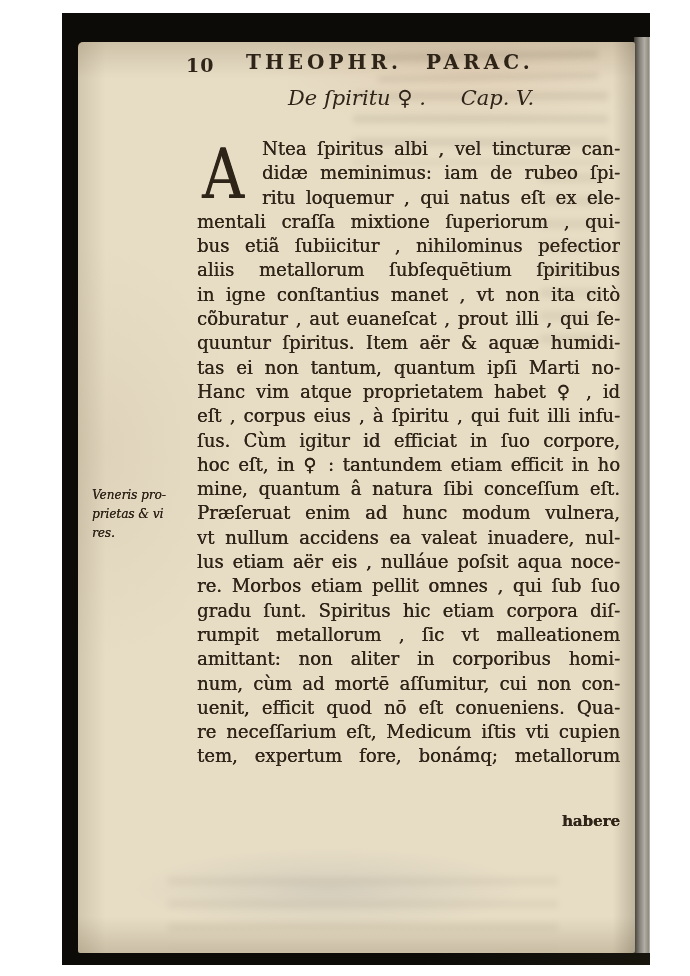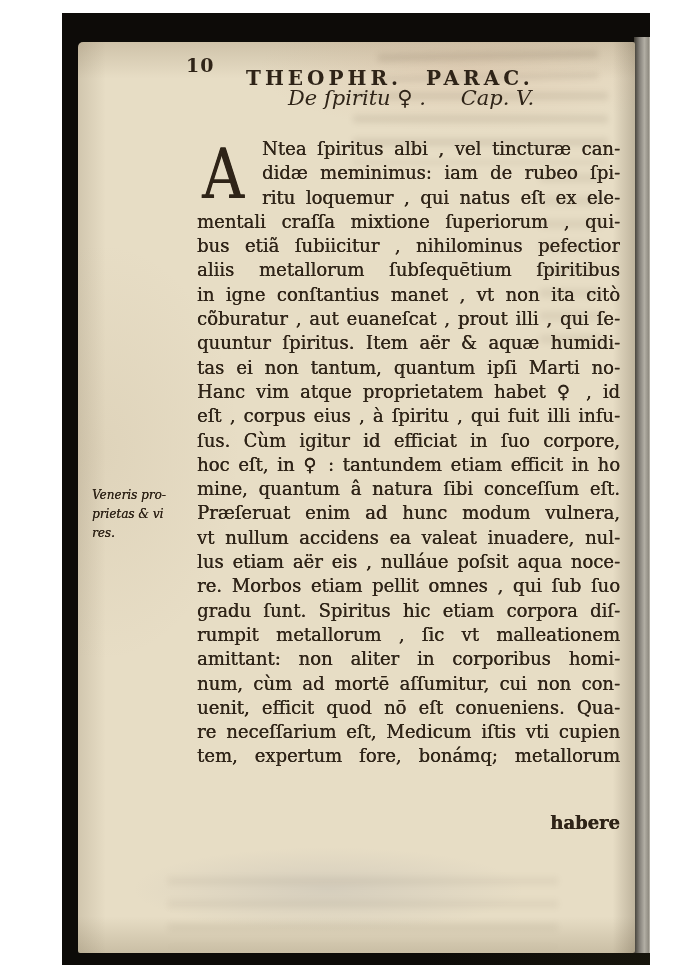--- a/index.html
+++ b/index.html
@@ -44,21 +44,20 @@
   .smudge.s4 { left:90px;  top:835px; width:390px; height:70px;  opacity:0.10; }
 
   .page-number {
     position:absolute; left:108px; top:12px;
     font-size:19px; font-weight:bold; letter-spacing:1px;
   }
   .running-header {
     position:absolute; left:168px; top:8px;
     font-size:20px; font-weight:bold; letter-spacing:4px; word-spacing:13px;
     white-space:nowrap;
-    margin-top:16px;
   }
   .chapter-heading {
     position:absolute; left:210px; top:44px; white-space:nowrap;
     font-style:italic; font-size:21px;
   }
   .chapter-heading .right-part { display:inline-block; margin-left:28px; }
 
   .body-text {
     position:absolute; left:119px; top:95px; width:423px;
     font-size:18px; text-shadow:0.3px 0 0 currentColor;
@@ -74,21 +73,21 @@
     transform:scaleX(0.84); transform-origin:left top;
     text-shadow:0.5px 0 0 currentColor;
   }
   .margin-note {
     position:absolute; left:14px; top:444px; width:108px;
     font-style:italic; font-size:12px; line-height:19px;
     text-shadow:0.2px 0 0 currentColor;
   }
   .catchword {
     position:absolute; left:119px; top:770px; width:423px;
-    text-align:right; font-size:18px; font-weight:bold;
+    text-align:right; font-size:15px; font-weight:bold;
     text-shadow:0.3px 0 0 currentColor;
   }
 </style>
 </head>
 <body>
 
 <div class="scan-frame">
   <div class="fore-edge"></div>
 
   <div class="page">

